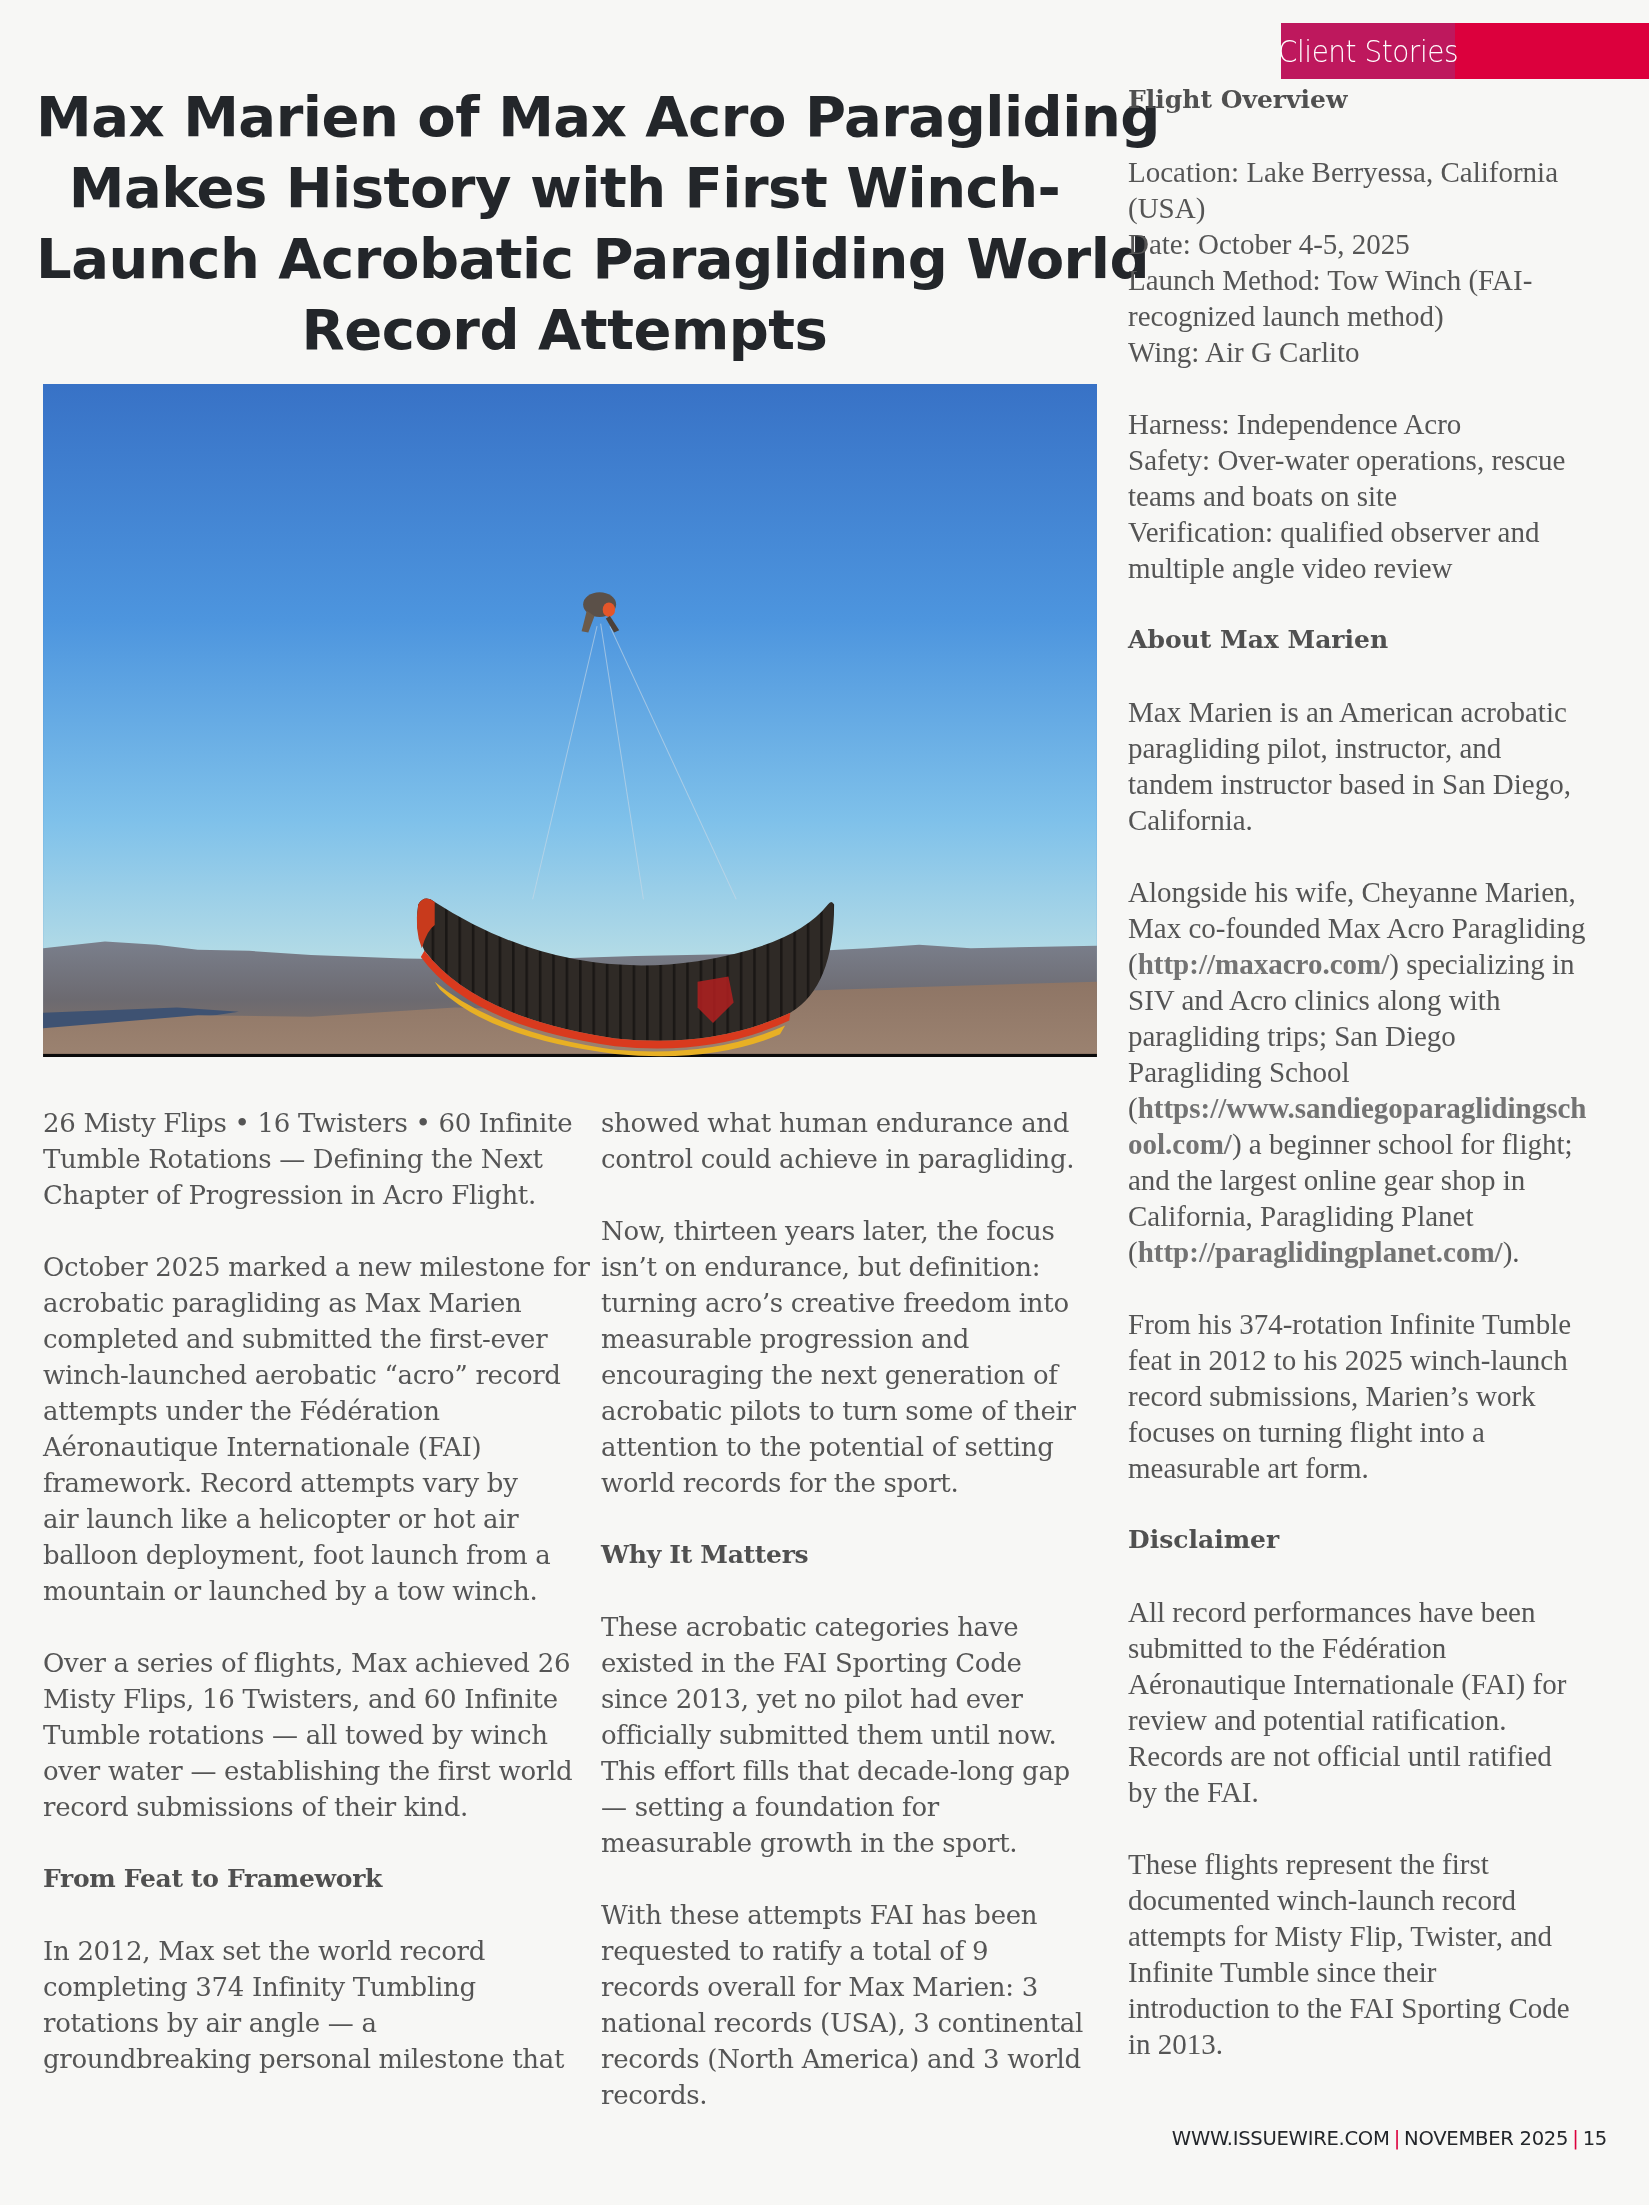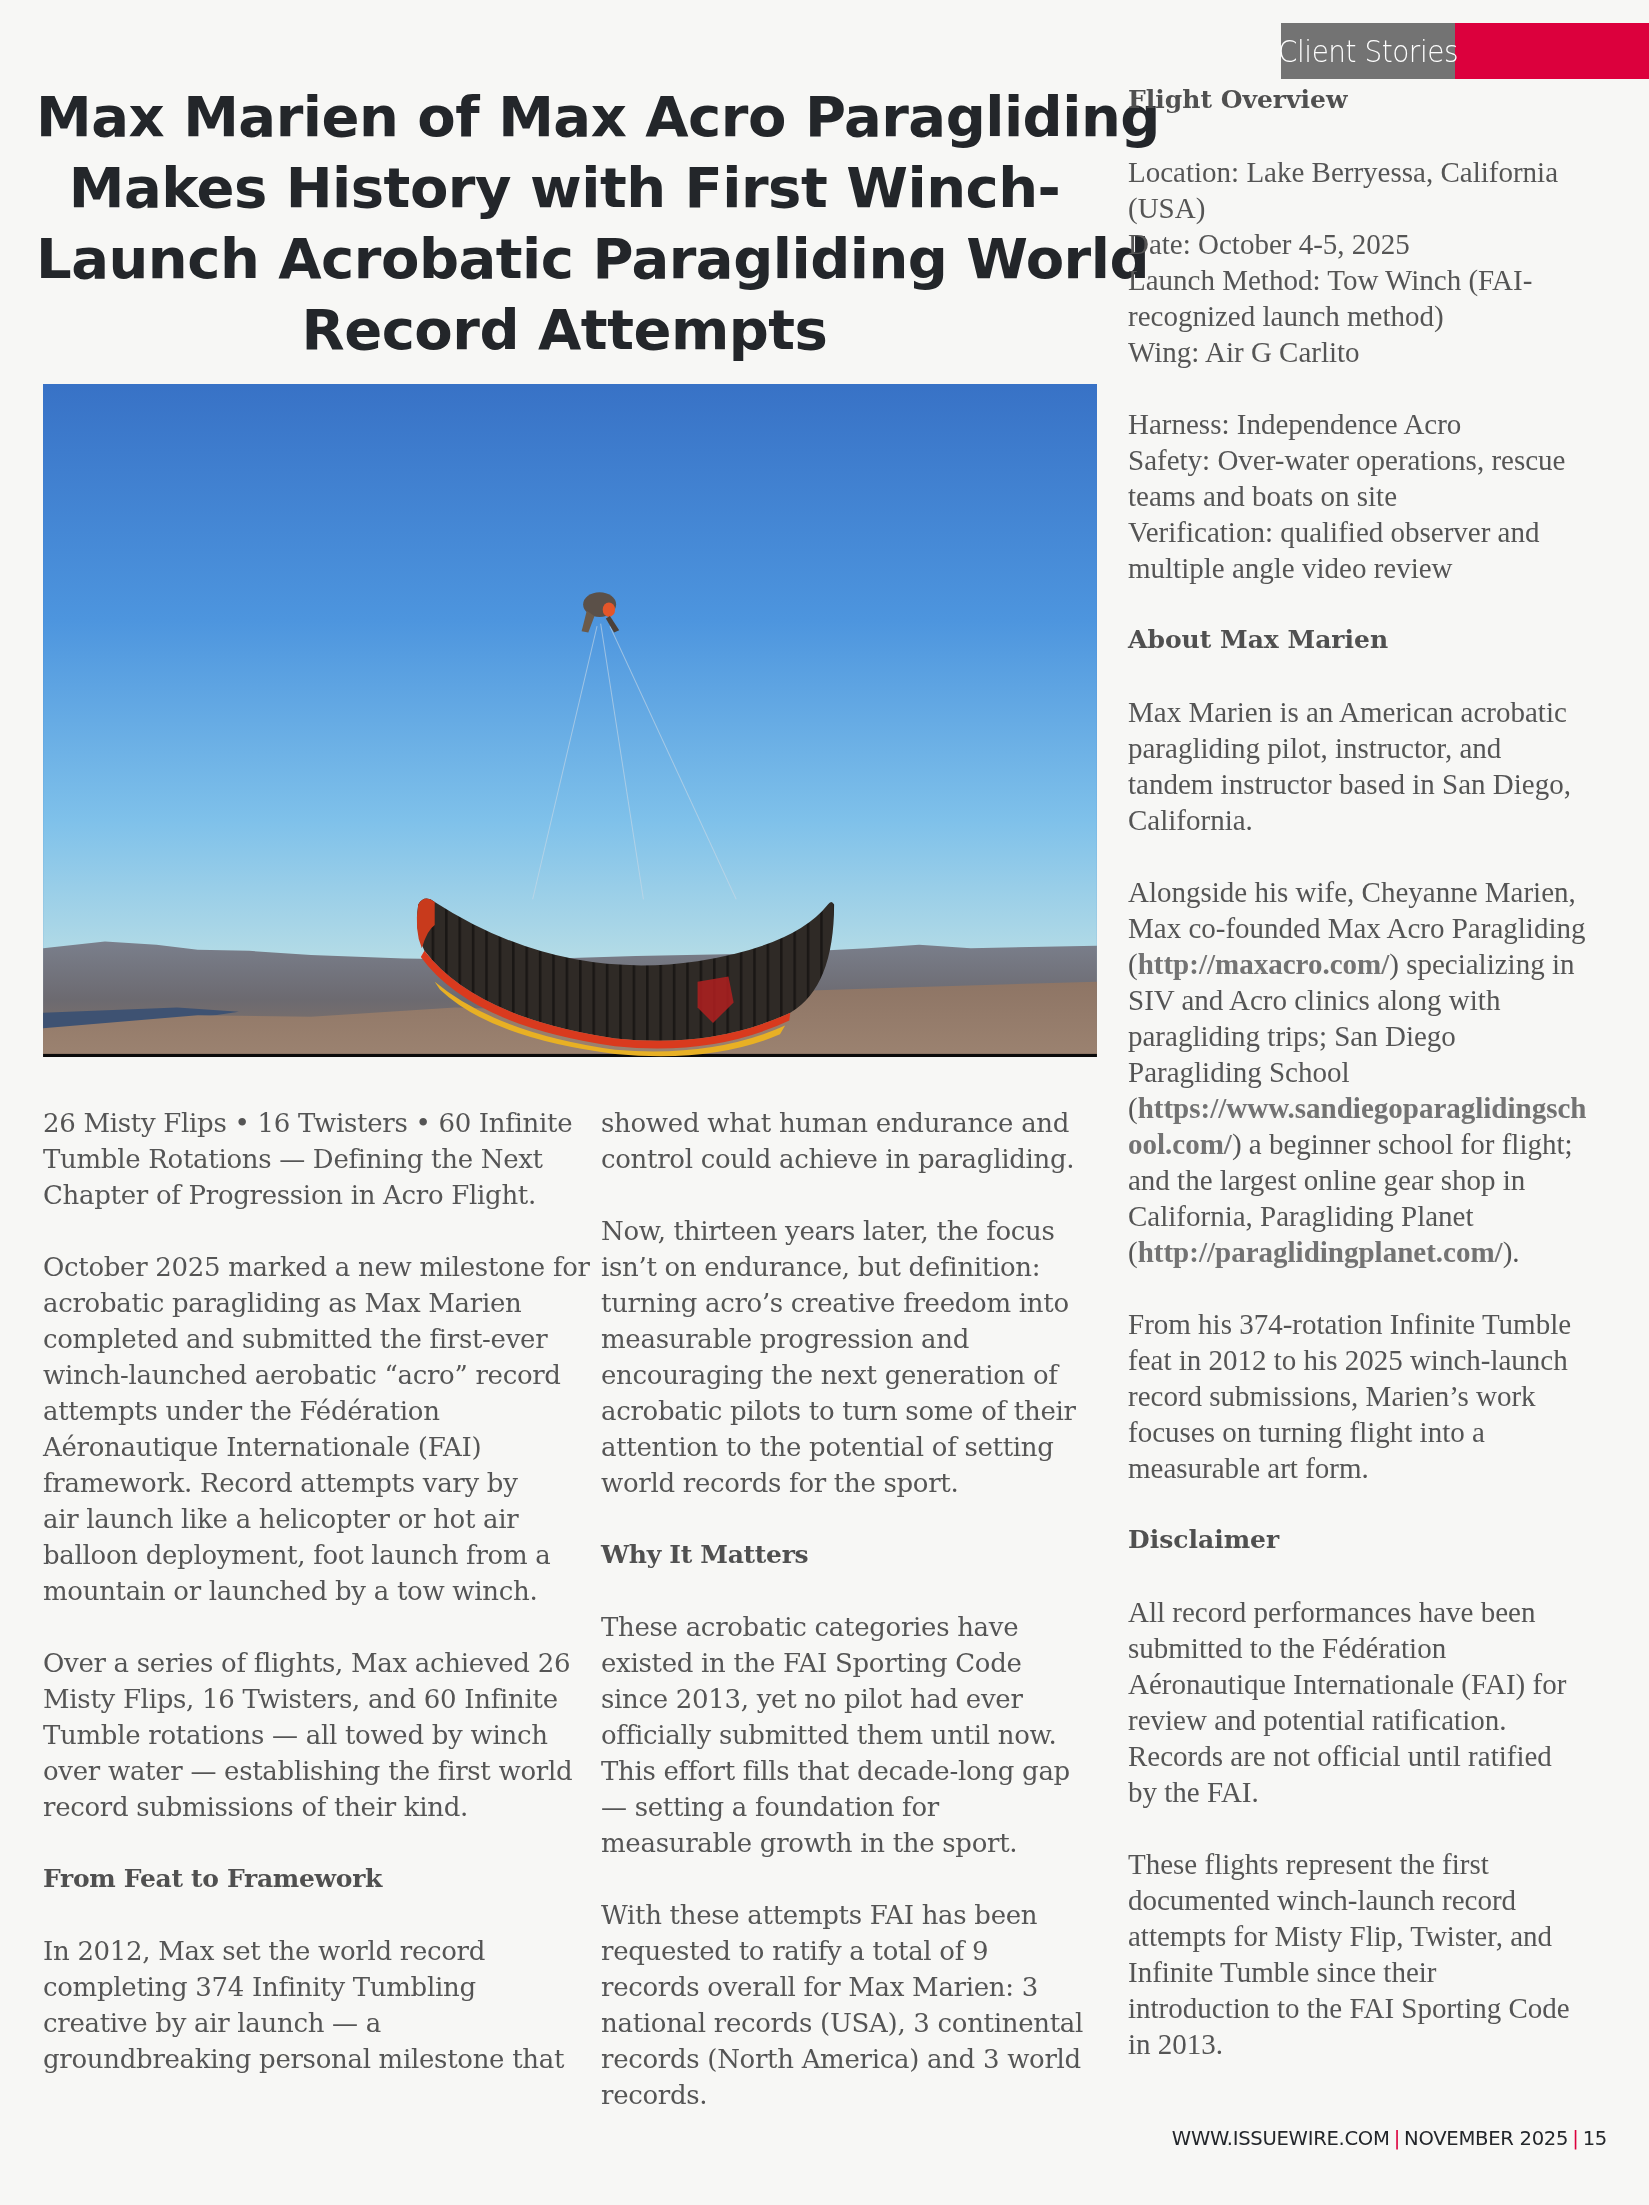--- a/index.html
+++ b/index.html
@@ -3,21 +3,21 @@
 <meta charset="utf-8">
 <style>
   html, body { margin: 0; padding: 0; }
   body {
     width: 1649px; height: 2205px; position: relative; overflow: hidden;
     background: #f7f7f5;
     font-family: "DejaVu Serif", "Liberation Serif", serif;
     color: #555555;
   }
   .banner { position: absolute; top: 23px; left: 1281px; height: 56px; width: 368px; display: flex; }
-  .banner-navy { width: 174px; height: 100%; background: #737373; display: flex; align-items: center; justify-content: center; }
+  .banner-navy { width: 174px; height: 100%; background: #be185d; display: flex; align-items: center; justify-content: center; }
   .banner-label { color: #ffffff; font-family: "DejaVu Sans", sans-serif; font-weight: 300; font-size: 31px; letter-spacing: -0.5px; transform: scaleX(0.9); white-space: nowrap; }
   .banner-red { flex: 1; height: 100%; background: #dc003d; }
 
   .title {
     position: absolute; left: 36px; width: 1057px; top: 81px;
     margin: 0; text-align: center;
     font-family: "DejaVu Sans", sans-serif; font-weight: bold;
     font-size: 56px; line-height: 71px; color: #23262a; letter-spacing: -0.5px;
   }
   .title-line { display: block; white-space: nowrap; }
@@ -134,21 +134,21 @@
     <span class="line">Over a series of flights, Max achieved 26</span>
     <span class="line">Misty Flips, 16 Twisters, and 60 Infinite</span>
     <span class="line">Tumble rotations — all towed by winch</span>
     <span class="line">over water — establishing the first world</span>
     <span class="line">record submissions of their kind.</span>
   </p>
   <h3>From Feat to Framework</h3>
   <p>
     <span class="line">In 2012, Max set the world record</span>
     <span class="line">completing 374 Infinity Tumbling</span>
-    <span class="line">creative by air launch — a</span>
+    <span class="line">rotations by air angle — a</span>
     <span class="line">groundbreaking personal milestone that</span>
   </p>
 </div>
 
 <div class="col col2">
   <p>
     <span class="line">showed what human endurance and</span>
     <span class="line">control could achieve in paragliding.</span>
   </p>
   <p>

